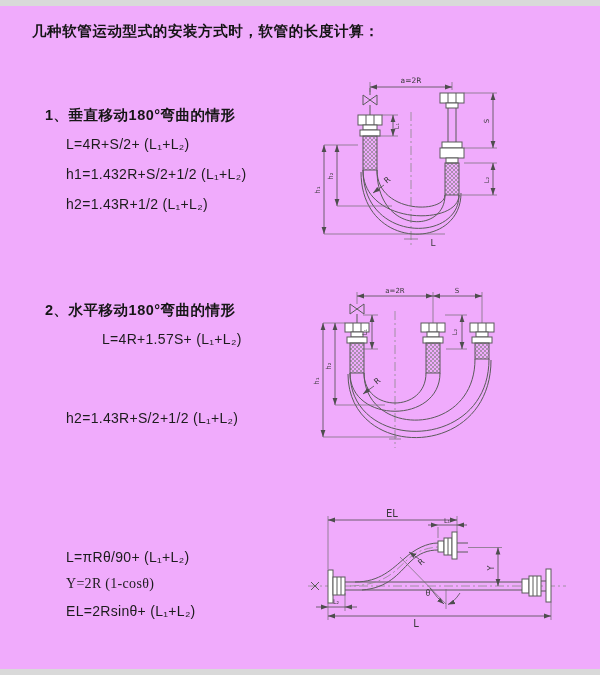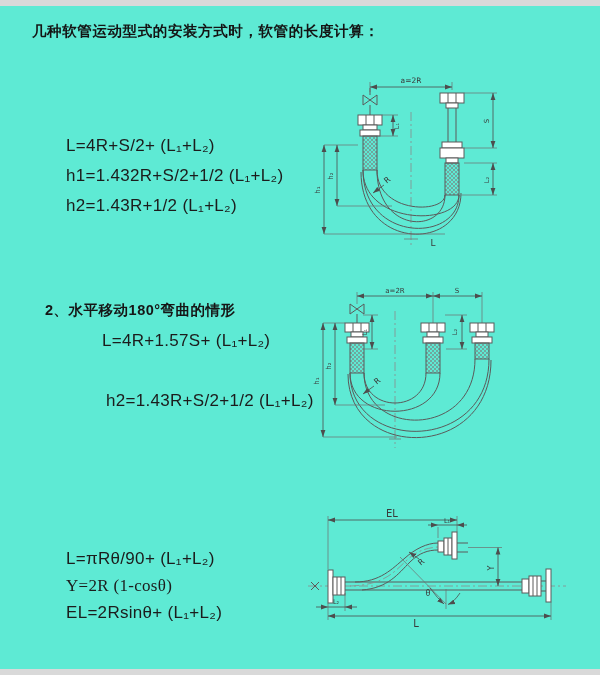--- a/index.html
+++ b/index.html
@@ -1,41 +1,42 @@
 <!DOCTYPE html>
 <html><head>
 <meta charset="utf-8">
 <style>
   html,body{margin:0;padding:0;background:#e8e8e8;}
-  #canvas{position:relative;width:600px;height:675px;background:#5eead4;
+  #canvas{position:relative;width:600px;height:675px;background:#f0abfc;
           font-family:"Liberation Sans",sans-serif;overflow:hidden;margin:0 auto;}
   .edge{position:absolute;left:0;width:100%;background:#d9d9d9;}
   .doc-title{position:absolute;left:32px;top:22px;font-size:14.5px;font-weight:bold;
              color:#141414;letter-spacing:.6px;}
   .heading{position:absolute;left:45px;font-size:14.5px;font-weight:bold;color:#161616;
            letter-spacing:.5px;}
-  .formula{position:absolute;left:66px;font-size:17px;color:#1c1c1c;letter-spacing:.3px;text-align:right;}
+  .formula{position:absolute;left:66px;font-size:14px;color:#1c1c1c;letter-spacing:.3px;text-align:right;}
   svg.diagram{position:absolute;}
   svg text{font-family:"DejaVu Sans",sans-serif;fill:#3a3a3a;}
   .draw{stroke:#5a5a5a;stroke-width:1;fill:none;}
   .drawf{stroke:#5a5a5a;stroke-width:1;fill:#ffffff;}
   .dim{stroke:#4d4d4d;stroke-width:.8;fill:none;}
   .ext{stroke:#6e6e6e;stroke-width:.7;fill:none;}
   .cl{stroke:#8a8a8a;stroke-width:.8;fill:none;stroke-dasharray:9 3 2 3;}
   .hatch{stroke:#5a5a5a;stroke-width:1;}
 </style>
 </head>
 <body>
 
 <div id="canvas">
   <div class="edge" style="top:0;height:6px;"></div>
   <div class="edge" style="top:669px;height:6px;"></div>
 
   <div class="doc-title">几种软管运动型式的安装方式时，软管的长度计算：</div>
 
+  <div class="heading" style="top:106px;">1、垂直移动180°弯曲的情形</div>
   <div class="formula" style="top:136px;">L=4R+S/2+ (L₁+L₂)</div>
   <div class="formula" style="top:166px;">h1=1.432R+S/2+1/2 (L₁+L₂)</div>
   <div class="formula" style="top:196px;">h2=1.43R+1/2 (L₁+L₂)</div>
 
   <svg class="diagram" style="left:300px;top:68px;" width="240" height="195" viewBox="0 0 240 195">
     <defs>
       <marker id="ar1" viewBox="0 0 7 6" markerWidth="7" markerHeight="6" refX="7" refY="3" orient="auto-start-reverse" markerUnits="userSpaceOnUse">
         <path d="M7,3 L0,0.6 L0,5.4 Z" fill="#4d4d4d" stroke="none"></path>
       </marker>
       <pattern id="br1" width="4" height="4" patternUnits="userSpaceOnUse">
@@ -125,21 +126,21 @@
 
     <g>
       <line class="dim" x1="84" y1="117" x2="73" y2="125" marker-end="url(#ar1)"></line>
       <text x="89" y="114" font-size="8" text-anchor="middle" transform="rotate(-40 89 114)">R</text>
     </g>
     <text x="133" y="178" font-size="9" text-anchor="middle">L</text>
   </svg>
 
   <div class="heading" style="top:301px;">2、水平移动180°弯曲的情形</div>
   <div class="formula" style="top:331px;margin-left:36px;">L=4R+1.57S+ (L₁+L₂)</div>
-  <div class="formula" style="top:391px;margin-left:40px;">h2=1.43R+S/2+1/2 (L₁+L₂)</div>
+  <div class="formula" style="top:410px;">h2=1.43R+S/2+1/2 (L₁+L₂)</div>
 
   <svg class="diagram" style="left:305px;top:283px;" width="265" height="180" viewBox="0 0 265 180">
     <defs>
       <marker id="ar2" viewBox="0 0 7 6" markerWidth="7" markerHeight="6" refX="7" refY="3" orient="auto-start-reverse" markerUnits="userSpaceOnUse">
         <path d="M7,3 L0,0.6 L0,5.4 Z" fill="#4d4d4d" stroke="none"></path>
       </marker>
       <pattern id="br2" width="4" height="4" patternUnits="userSpaceOnUse">
         <path d="M0,4 L4,0 M0,0 L4,4" stroke="#7a7a7a" stroke-width="0.6"></path>
       </pattern>
     </defs>

